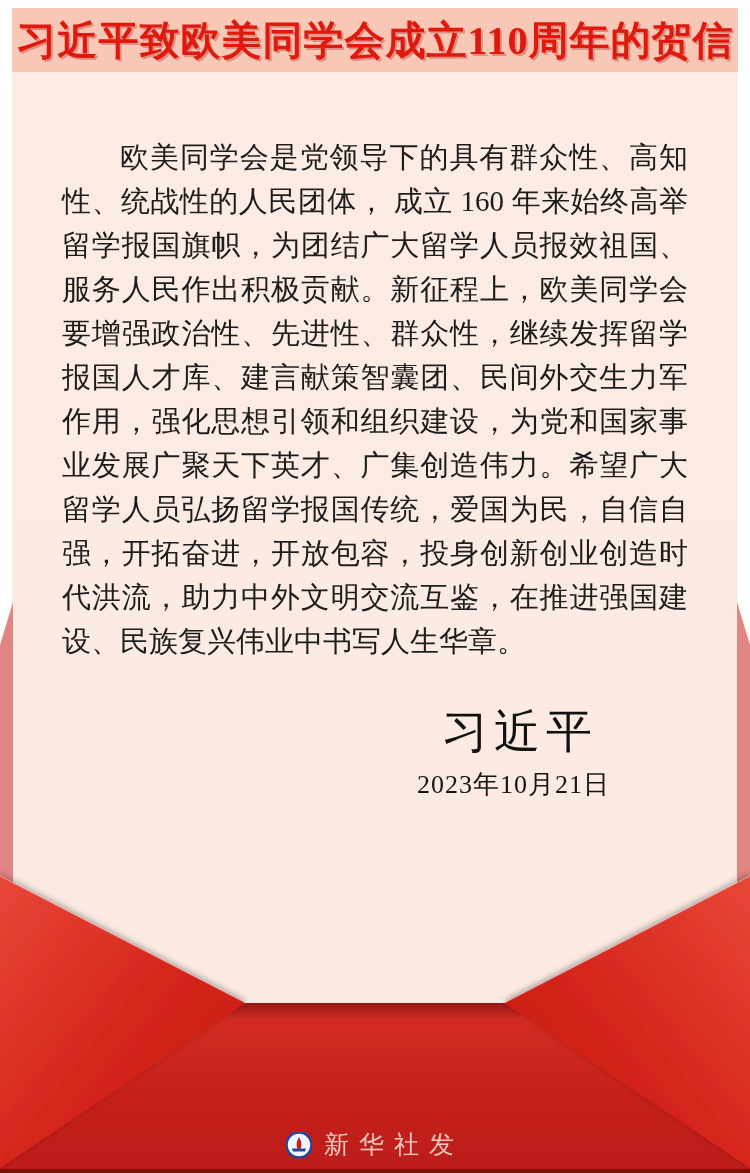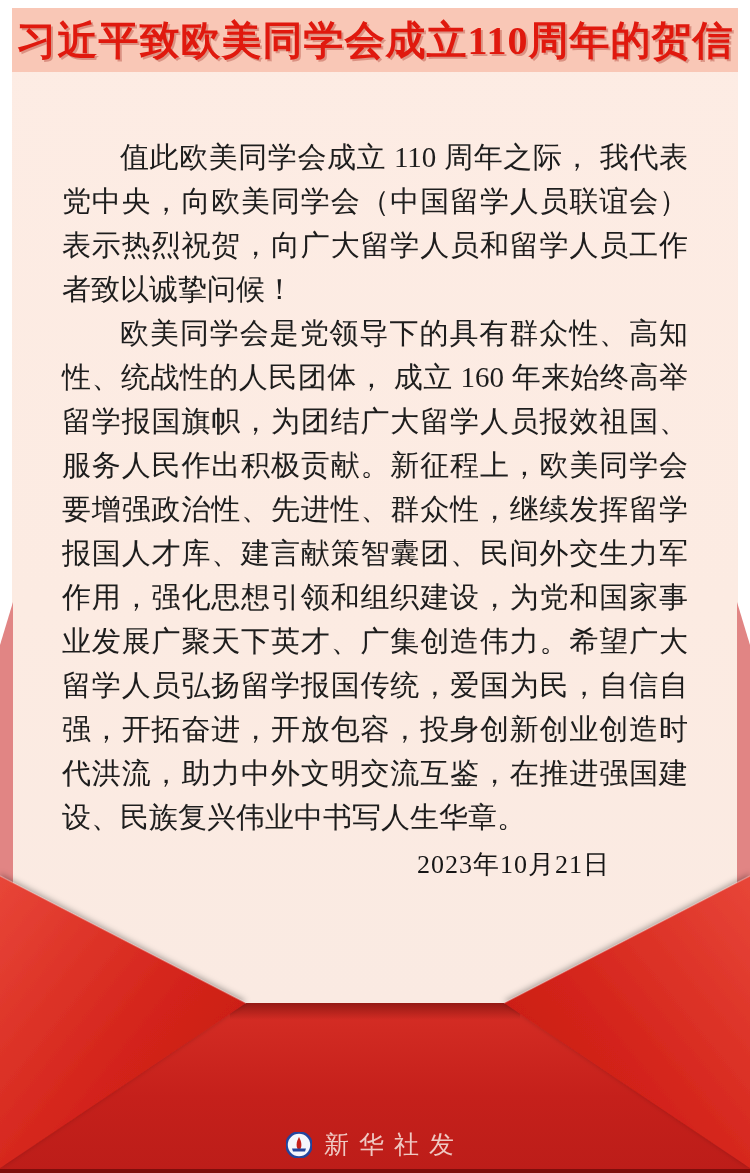--- a/index.html
+++ b/index.html
@@ -53,23 +53,23 @@
   }
 </style>
 </head>
 <body>
 
 <div class="paper">
   <div class="title-banner">
     <h1>习近平致欧美同学会成立110周年的贺信</h1>
   </div>
   <div class="letter-body">
-    <p>值此欧美同学会成立 110 周年之际， 我代表党中央，向欧美同学会（中国留学人员联谊会）表示热烈祝贺，向广大留学人员和留学人员工作者致以诚挚问候！</p>
     <p>欧美同学会是党领导下的具有群众性、高知性、统战性的人民团体， 成立 160 年来始终高举留学报国旗帜，为团结广大留学人员报效祖国、服务人民作出积极贡献。新征程上，欧美同学会要增强政治性、先进性、群众性，继续发挥留学报国人才库、建言献策智囊团、民间外交生力军作用，强化思想引领和组织建设，为党和国家事业发展广聚天下英才、广集创造伟力。希望广大留学人员弘扬留学报国传统，爱国为民，自信自强，开拓奋进，开放包容，投身创新创业创造时代洪流，助力中外文明交流互鉴，在推进强国建设、民族复兴伟业中书写人生华章。</p>
   </div>
+  <div class="signature">习近平</div>
   <div class="sign-date">2023年10月21日</div>
 </div>
 
 <svg class="envelope" width="750" height="1173" viewBox="0 0 750 1173">
   <defs>
     <linearGradient id="gflapL" x1="0" y1="876" x2="300" y2="1120" gradientUnits="userSpaceOnUse">
       <stop offset="0" stop-color="#e84638"></stop>
       <stop offset="0.55" stop-color="#d3231a"></stop>
       <stop offset="1" stop-color="#c01711"></stop>
     </linearGradient>

